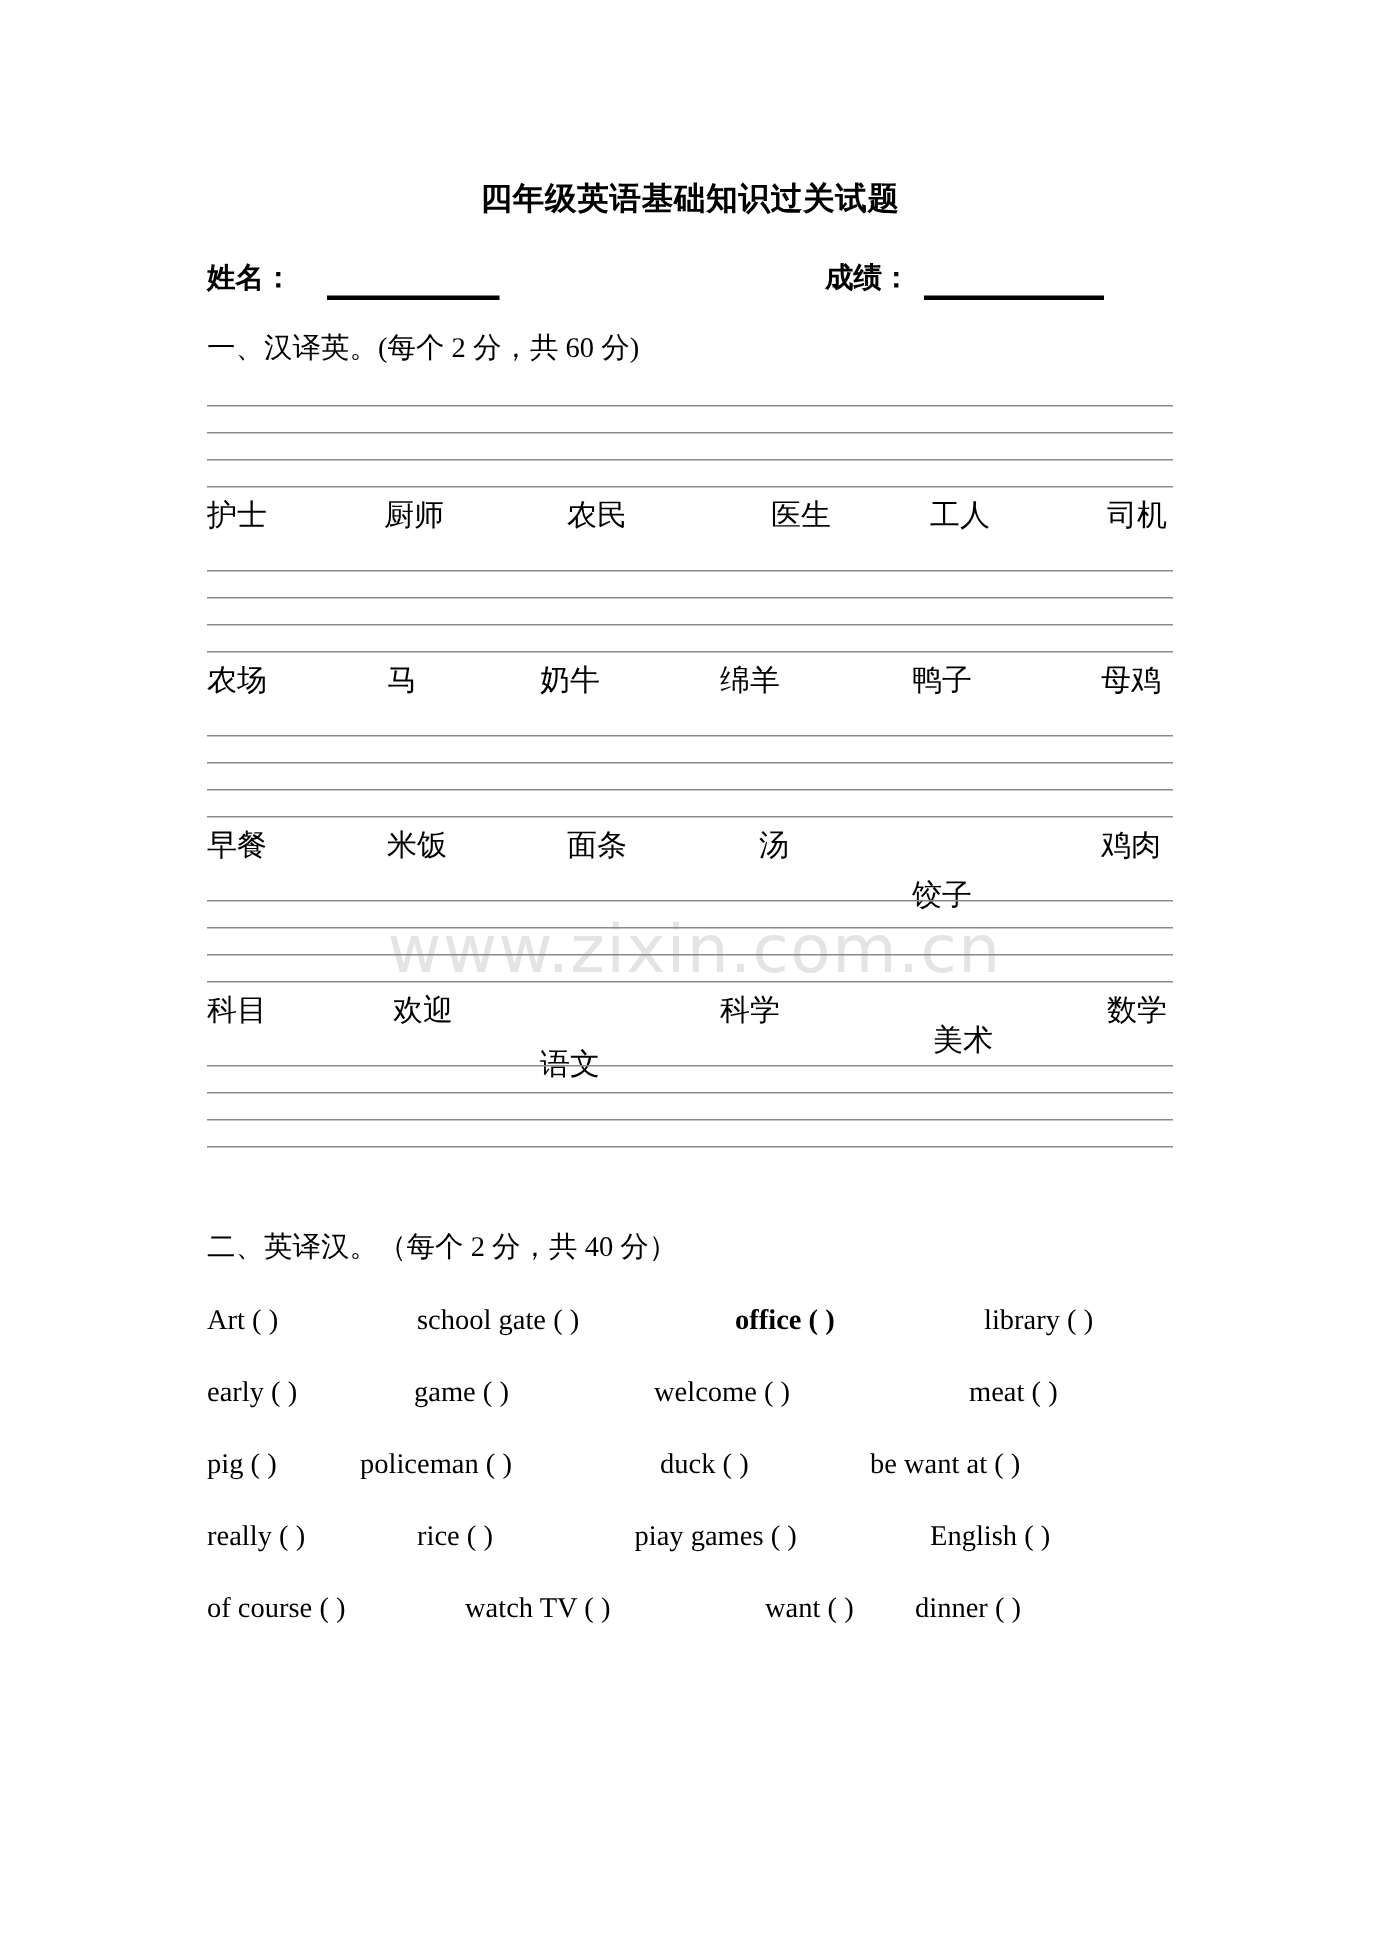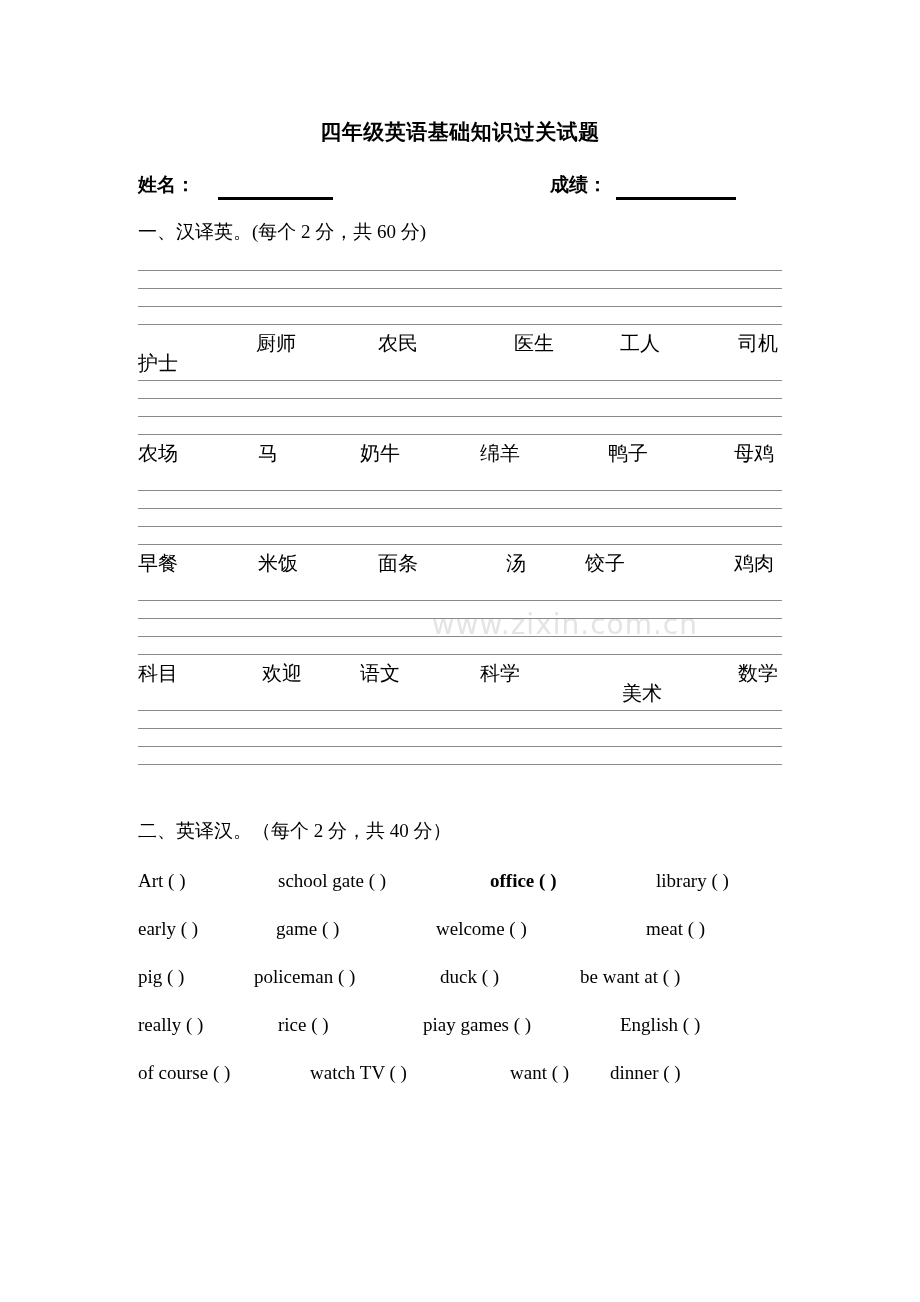--- a/index.html
+++ b/index.html
@@ -23,23 +23,23 @@
     width: 920px;
     height: 1302px;
   }
 
   
   .watermark {
     position: absolute;
     left: 228px;
     top: 608px;
     width: 470px;
-    text-align: right;
+    text-align: center;
     font-family: "DejaVu Sans", "Liberation Sans", sans-serif;
-    font-size: 28px;
+    font-size: 44px;
     letter-spacing: 1px;
     color: #e4e4e4;
     white-space: nowrap;
     z-index: 1;
     pointer-events: none;
     user-select: none;
   }
 
   
   .doc-title {
@@ -162,21 +162,21 @@
 
   <div id="section-one-blocks">
       <div class="answer-block" style="top: 258px;">
         <div class="rules">
           <div class="rule r0"></div>
           <div class="rule r1"></div>
           <div class="rule r2"></div>
           <div class="rule r3"></div>
         </div>
         <div class="word-row">
-          <span class="word" style="left: 0px; margin-top: 20px;">护士</span>
+          <span class="word" style="left: 0px;">护士</span>
           <span class="word" style="left: 118px;">厨师</span>
           <span class="word" style="left: 240px;">农民</span>
           <span class="word" style="left: 376px;">医生</span>
           <span class="word" style="left: 482px;">工人</span>
           <span class="word" style="left: 600px;">司机</span>
         </div>
       </div>
       <div class="answer-block" style="top: 368px;">
         <div class="rules">
           <div class="rule r0"></div>
@@ -198,35 +198,35 @@
           <div class="rule r0"></div>
           <div class="rule r1"></div>
           <div class="rule r2"></div>
           <div class="rule r3"></div>
         </div>
         <div class="word-row">
           <span class="word" style="left: 0px;">早餐</span>
           <span class="word" style="left: 120px;">米饭</span>
           <span class="word" style="left: 240px;">面条</span>
           <span class="word" style="left: 368px;">汤</span>
-          <span class="word" style="left: 447px;">饺子</span>
+          <span class="word" style="left: 470px; margin-top: 33px;">饺子</span>
           <span class="word" style="left: 596px;">鸡肉</span>
         </div>
       </div>
       <div class="answer-block" style="top: 588px;">
         <div class="rules">
           <div class="rule r0"></div>
           <div class="rule r1"></div>
           <div class="rule r2"></div>
           <div class="rule r3"></div>
         </div>
         <div class="word-row">
           <span class="word" style="left: 0px;">科目</span>
           <span class="word" style="left: 124px;">欢迎</span>
-          <span class="word" style="left: 222px;">语文</span>
+          <span class="word" style="left: 222px; margin-top: 36px;">语文</span>
           <span class="word" style="left: 342px;">科学</span>
           <span class="word" style="left: 484px; margin-top: 20px;">美术</span>
           <span class="word" style="left: 600px;">数学</span>
         </div>
       </div>
       <div class="answer-block" style="top: 698px;">
         <div class="rules">
           <div class="rule r0"></div>
           <div class="rule r1"></div>
           <div class="rule r2"></div>
@@ -245,21 +245,21 @@
         <span class="en-item" style="position: absolute; left: 518px;"><span class="en-term">library</span> <span class="en-paren">(           )</span></span>
       </div>
       <div class="en-row" style="top: 918px; position: absolute;">
         <span class="en-item" style="position: absolute; left: 0px;"><span class="en-term">early</span> <span class="en-paren">(          )</span></span>
         <span class="en-item" style="position: absolute; left: 138px;"><span class="en-term">game</span> <span class="en-paren">(           )</span></span>
         <span class="en-item" style="position: absolute; left: 298px;"><span class="en-term">welcome</span> <span class="en-paren">(           )</span></span>
         <span class="en-item" style="position: absolute; left: 508px;"><span class="en-term">meat</span> <span class="en-paren">(           )</span></span>
       </div>
       <div class="en-row" style="top: 966px; position: absolute;">
         <span class="en-item" style="position: absolute; left: 0px;"><span class="en-term">pig</span> <span class="en-paren">(       )</span></span>
-        <span class="en-item" style="position: absolute; left: 116px;"><span class="en-term">policeman</span> <span class="en-paren">(           )</span></span>
+        <span class="en-item" style="position: absolute; left: 102px;"><span class="en-term">policeman</span> <span class="en-paren">(           )</span></span>
         <span class="en-item" style="position: absolute; left: 302px;"><span class="en-term">duck</span> <span class="en-paren">(         )</span></span>
         <span class="en-item" style="position: absolute; left: 442px;"><span class="en-term">be want at</span> <span class="en-paren">(           )</span></span>
       </div>
       <div class="en-row" style="top: 1014px; position: absolute;">
         <span class="en-item" style="position: absolute; left: 0px;"><span class="en-term">really</span> <span class="en-paren">(          )</span></span>
         <span class="en-item" style="position: absolute; left: 140px;"><span class="en-term">rice</span> <span class="en-paren">(        )</span></span>
         <span class="en-item" style="position: absolute; left: 285px;"><span class="en-term">piay games</span> <span class="en-paren">(          )</span></span>
         <span class="en-item" style="position: absolute; left: 482px;"><span class="en-term">English</span> <span class="en-paren">(          )</span></span>
       </div>
       <div class="en-row" style="top: 1062px; position: absolute;">

